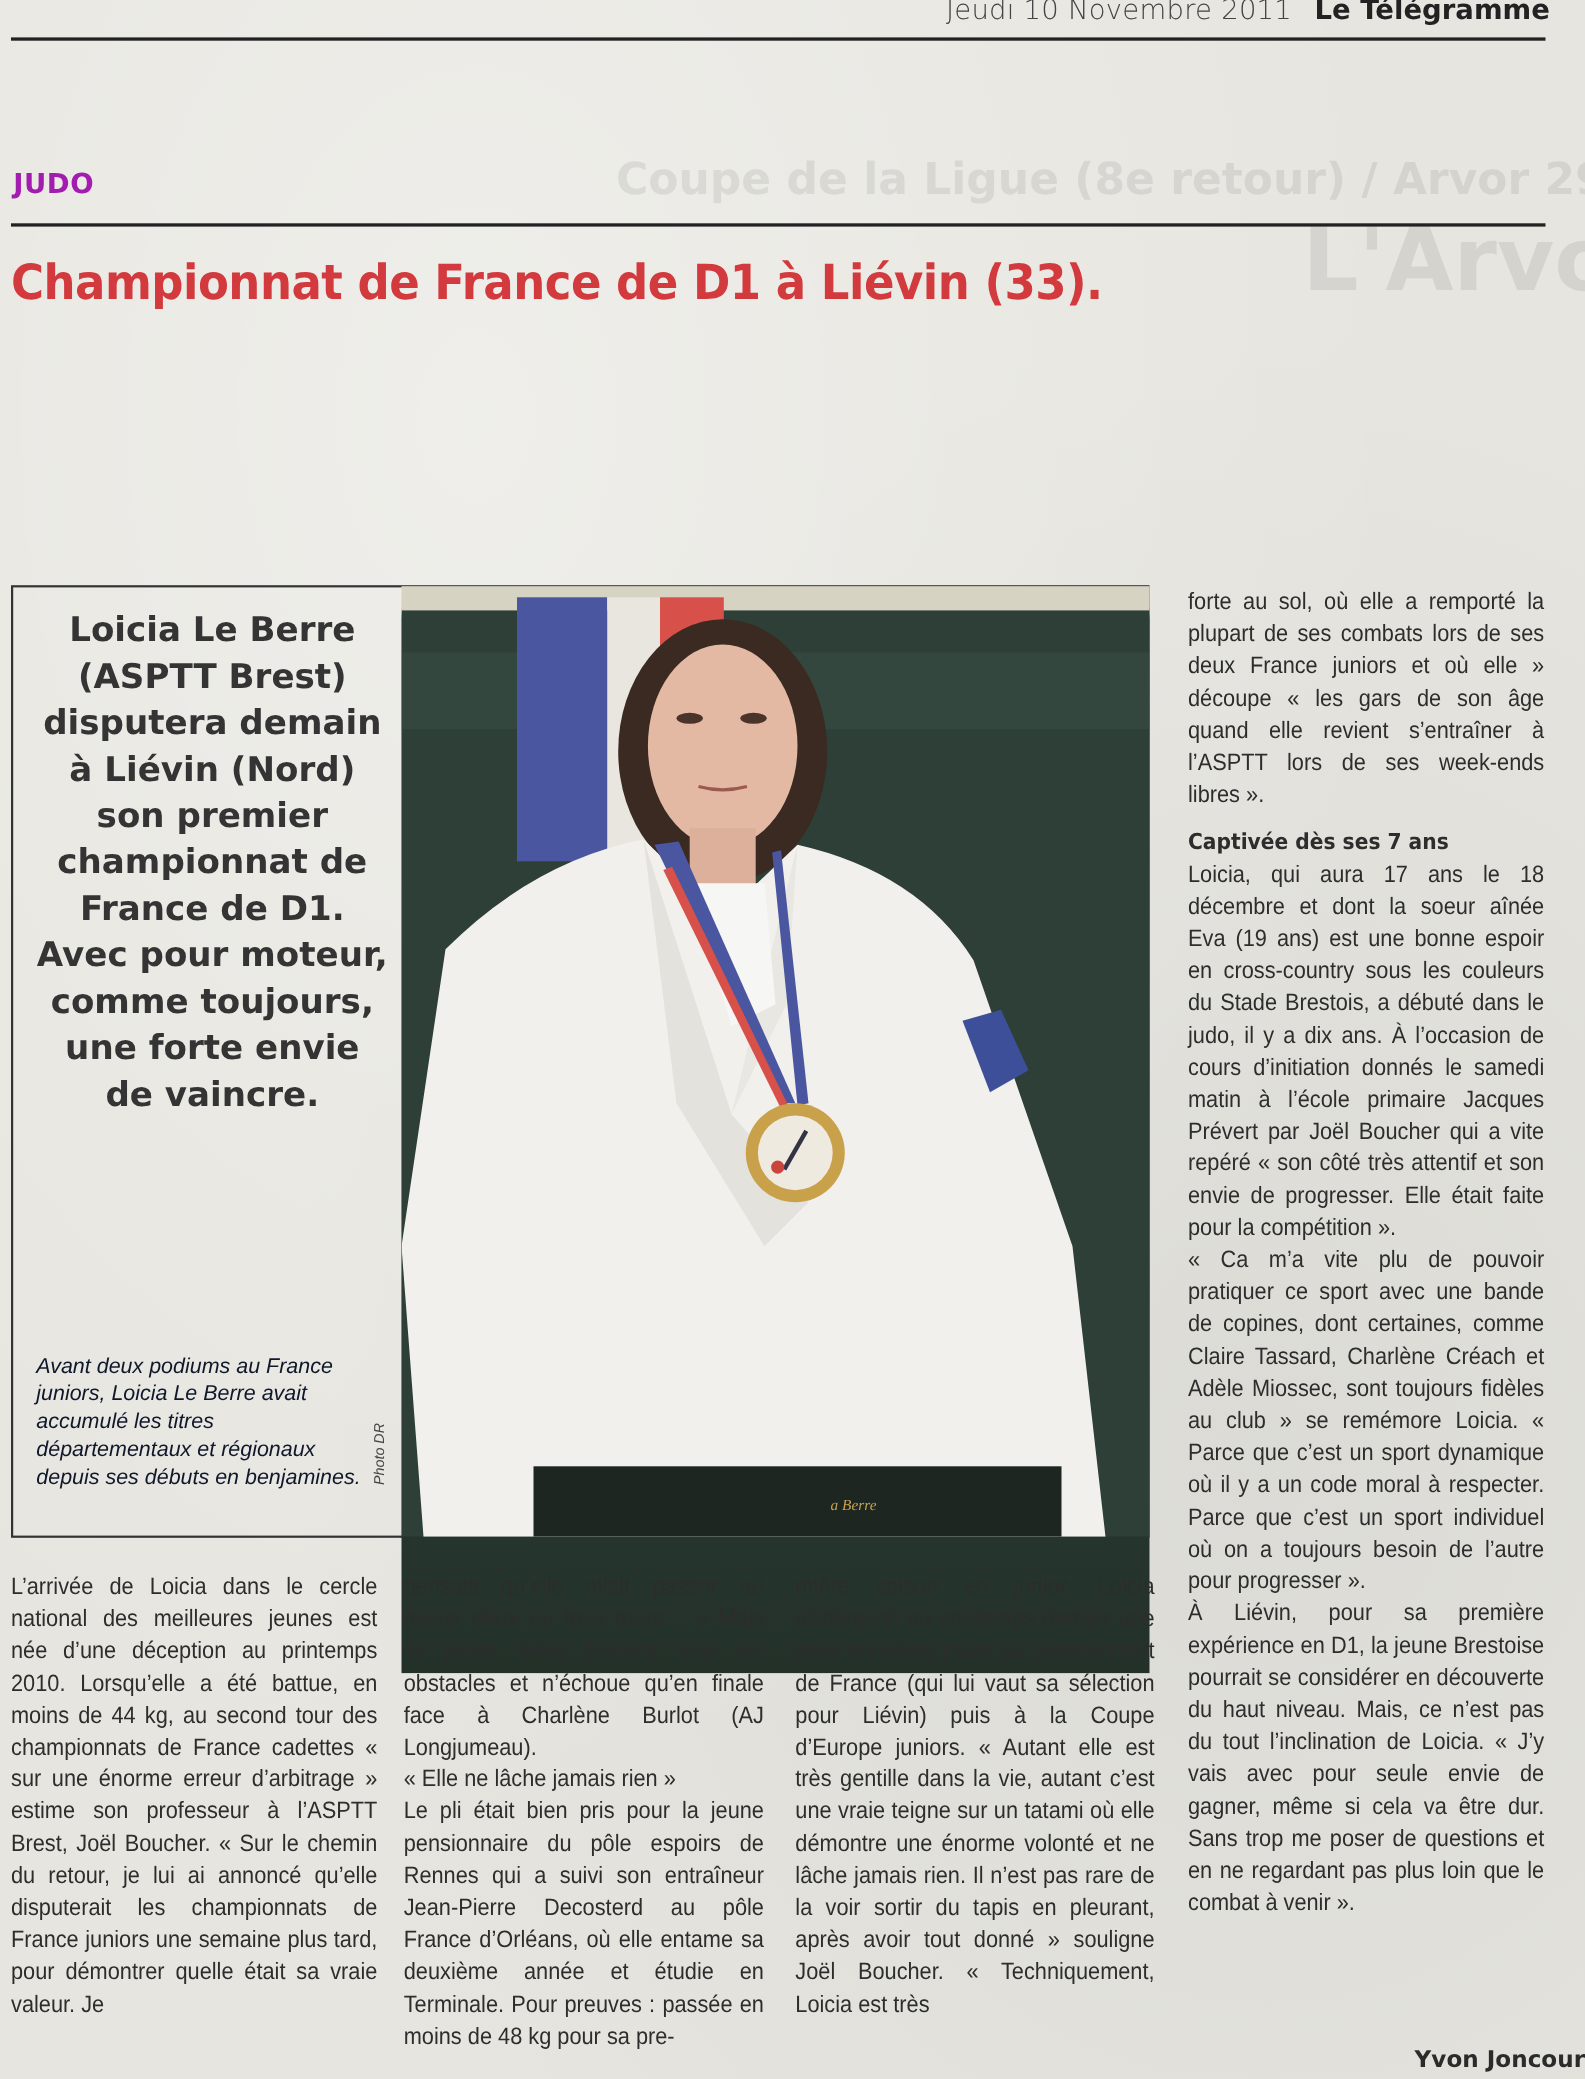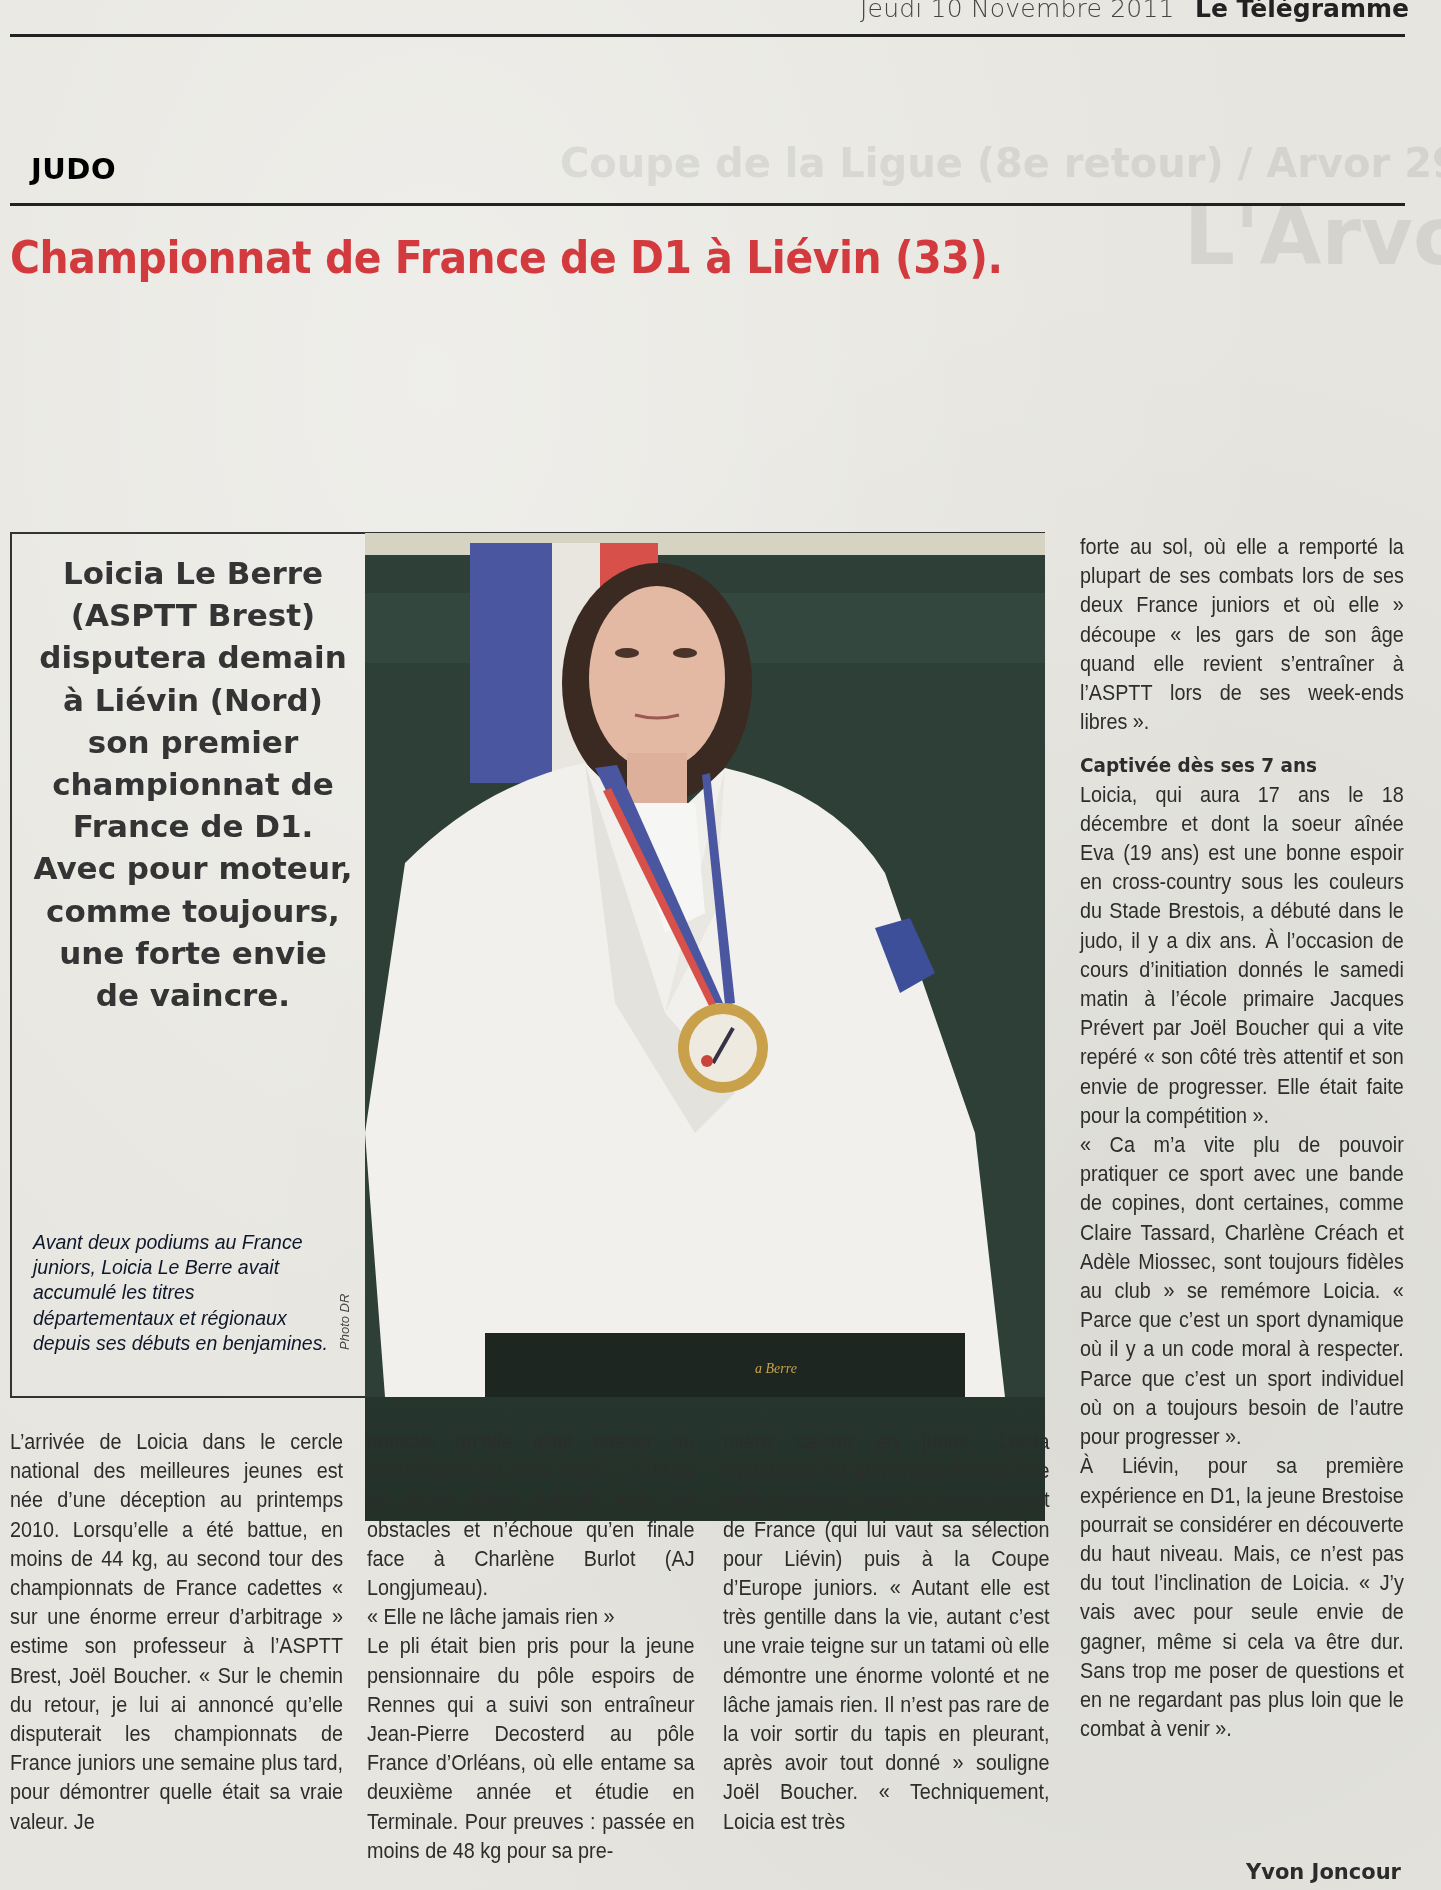--- a/index.html
+++ b/index.html
@@ -16,22 +16,22 @@
   .masthead-date {
     left: 860px; top: -6px; font-size: 25px; color: #444; letter-spacing: 0.2px;
     font-family: "DejaVu Sans", sans-serif; font-weight: 300;
   }
   .masthead-paper {
     left: 1195px; top: -6px; font-size: 25px; font-weight: bold; color: #222;
     font-family: "DejaVu Sans", sans-serif;
   }
   .rule { background: #222; height: 3px; }
   .section-label {
-    left: 12px; top: 152px; font-size: 29px; font-weight: bold; color: #000000;
-    font-family: "DejaVu Sans", sans-serif; letter-spacing: 0.5px; margin-left: 19px;
+    left: 12px; top: 152px; font-size: 25px; font-weight: bold; color: #a21caf;
+    font-family: "DejaVu Sans", sans-serif; letter-spacing: 0.5px;
   }
   .kicker {
     left: 10px; top: 232px; font-size: 44px; font-weight: bold; color: #d23a3e;
     font-family: "DejaVu Sans", sans-serif; letter-spacing: -0.5px;
     transform: scaleX(0.93); transform-origin: left top; white-space: nowrap;
   }
   .headline {
     left: 10px; top: 312px; font-size: 82px; line-height: 98px; font-weight: bold; color: #333;
     font-family: "DejaVu Sans", sans-serif; letter-spacing: -1px; white-space: nowrap;
   }
@@ -56,21 +56,21 @@
     background: linear-gradient(180deg, #d9d6c5 0px, #d9d6c5 18px, #2e4139 30px, #2b3c35 60%, #233129 100%);
   }
   .col {
     position: absolute; font-size: 21.5px; line-height: 29.2px; color: #2d2d2d;
     text-align: justify; font-family: "Liberation Sans", sans-serif;
     transform: scaleX(0.92); transform-origin: left top;
   }
   .col p { margin: 0; }
   .col .sub { font-weight: bold; font-family: "DejaVu Sans", sans-serif; font-size: 20px; margin-top: 14px; }
   .byline {
-    left: 1246px; top: 1860px; font-size: 21px; font-weight: bold; color: #2b2b2b;
+    left: 1286px; top: 1860px; font-size: 21px; font-weight: bold; color: #2b2b2b;
     font-family: "DejaVu Sans", sans-serif;
   }
   
   .ghost {
     color: rgba(60,60,60,0.10); font-weight: bold; font-family: "DejaVu Sans", sans-serif;
     white-space: nowrap;
   }
 </style>
 </head>
 <body>

